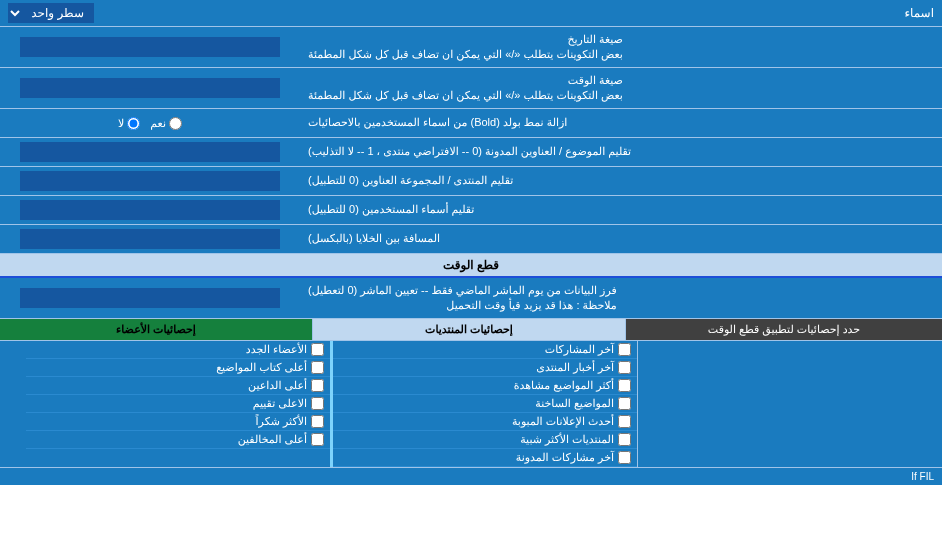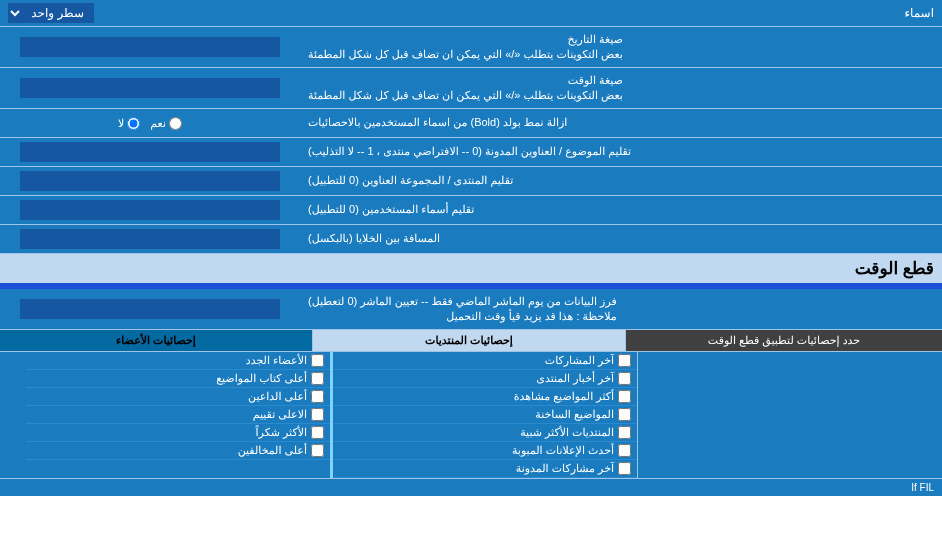--- a/index.html
+++ b/index.html
@@ -47,24 +47,24 @@
       text-align: center;
       font-size: 12px;
       padding: 3px 6px;
       outline: none;
       direction: ltr;
     }
     .section-header {
       background: #c0d8f0;
       color: #000;
       font-weight: bold;
-      text-align: right;
+      text-align: center;
       padding: 4px 8px;
-      border-bottom: 6px solid #1d4ed8;
-      font-size: 17px;
+      border-bottom: 2px solid #1d4ed8;
+      font-size: 12px;
     }
     .radio-cell {
       width: 300px;
       background: #1a7bbf;
       display: flex;
       align-items: center;
       justify-content: center;
       gap: 10px;
       padding: 4px;
     }
@@ -217,21 +217,21 @@
 
 <div class="stats-section">
 
   <div style="display:flex; border-bottom: 1px solid #a0c4e8;">
     <div style="flex:1; background:#404040; display:flex; align-items:center; justify-content:center; padding:4px 8px; border-left:1px solid #a0c4e8;">
       <span style="color:#fff; font-size:11px; text-align:center;">حدد إحصائيات لتطبيق قطع الوقت</span>
     </div>
     <div style="flex:1; background:#c0d8f0; text-align:center; font-weight:bold; padding:4px 6px; font-size:11px; color:#000; border-left:1px solid #a0c4e8; display:flex; align-items:center; justify-content:center;">
       <span>إحصائيات المنتديات</span>
     </div>
-    <div style="flex:1; background:#0369a1; text-align:center; font-weight:bold; padding:4px 6px; font-size:11px; color:#000; display:flex; align-items:center; justify-content:center;">
+    <div style="flex:1; background:#15803d; text-align:center; font-weight:bold; padding:4px 6px; font-size:11px; color:#000; display:flex; align-items:center; justify-content:center;">
       <span>إحصائيات الأعضاء</span>
     </div>
   </div>
 
   <div style="display:flex;">
 
     <div style="flex:1; background:#1a7bbf; border-left:1px solid #a0c4e8;"></div>
 
     <div style="flex:1; background:#1a7bbf; border-left:3px solid #7dd3fc;">
       <div class="stat-item-row">
@@ -245,25 +245,25 @@
       <div class="stat-item-row">
         <input type="checkbox" style="">
         <label><span>أكثر المواضيع مشاهدة</span></label>
       </div>
       <div class="stat-item-row">
         <input type="checkbox" style="">
         <label><span>المواضيع الساخنة</span></label>
       </div>
       <div class="stat-item-row">
         <input type="checkbox" style="">
+        <label><span>أحدث الإعلانات المبوبة</span></label>
+      </div>
+      <div class="stat-item-row">
+        <input type="checkbox" style="">
         <label><span>المنتديات الأكثر شبية</span></label>
-      </div>
-      <div class="stat-item-row">
-        <input type="checkbox" style="">
-        <label><span>أحدث الإعلانات المبوبة</span></label>
       </div>
       <div class="stat-item-row">
         <input type="checkbox" style="">
         <label><span>آخر مشاركات المدونة</span></label>
       </div>
     </div>
 
     <div style="flex:1; background:#1a7bbf;padding-left:26px;">
       <div class="stat-item-row">
         <input type="checkbox" style="">

